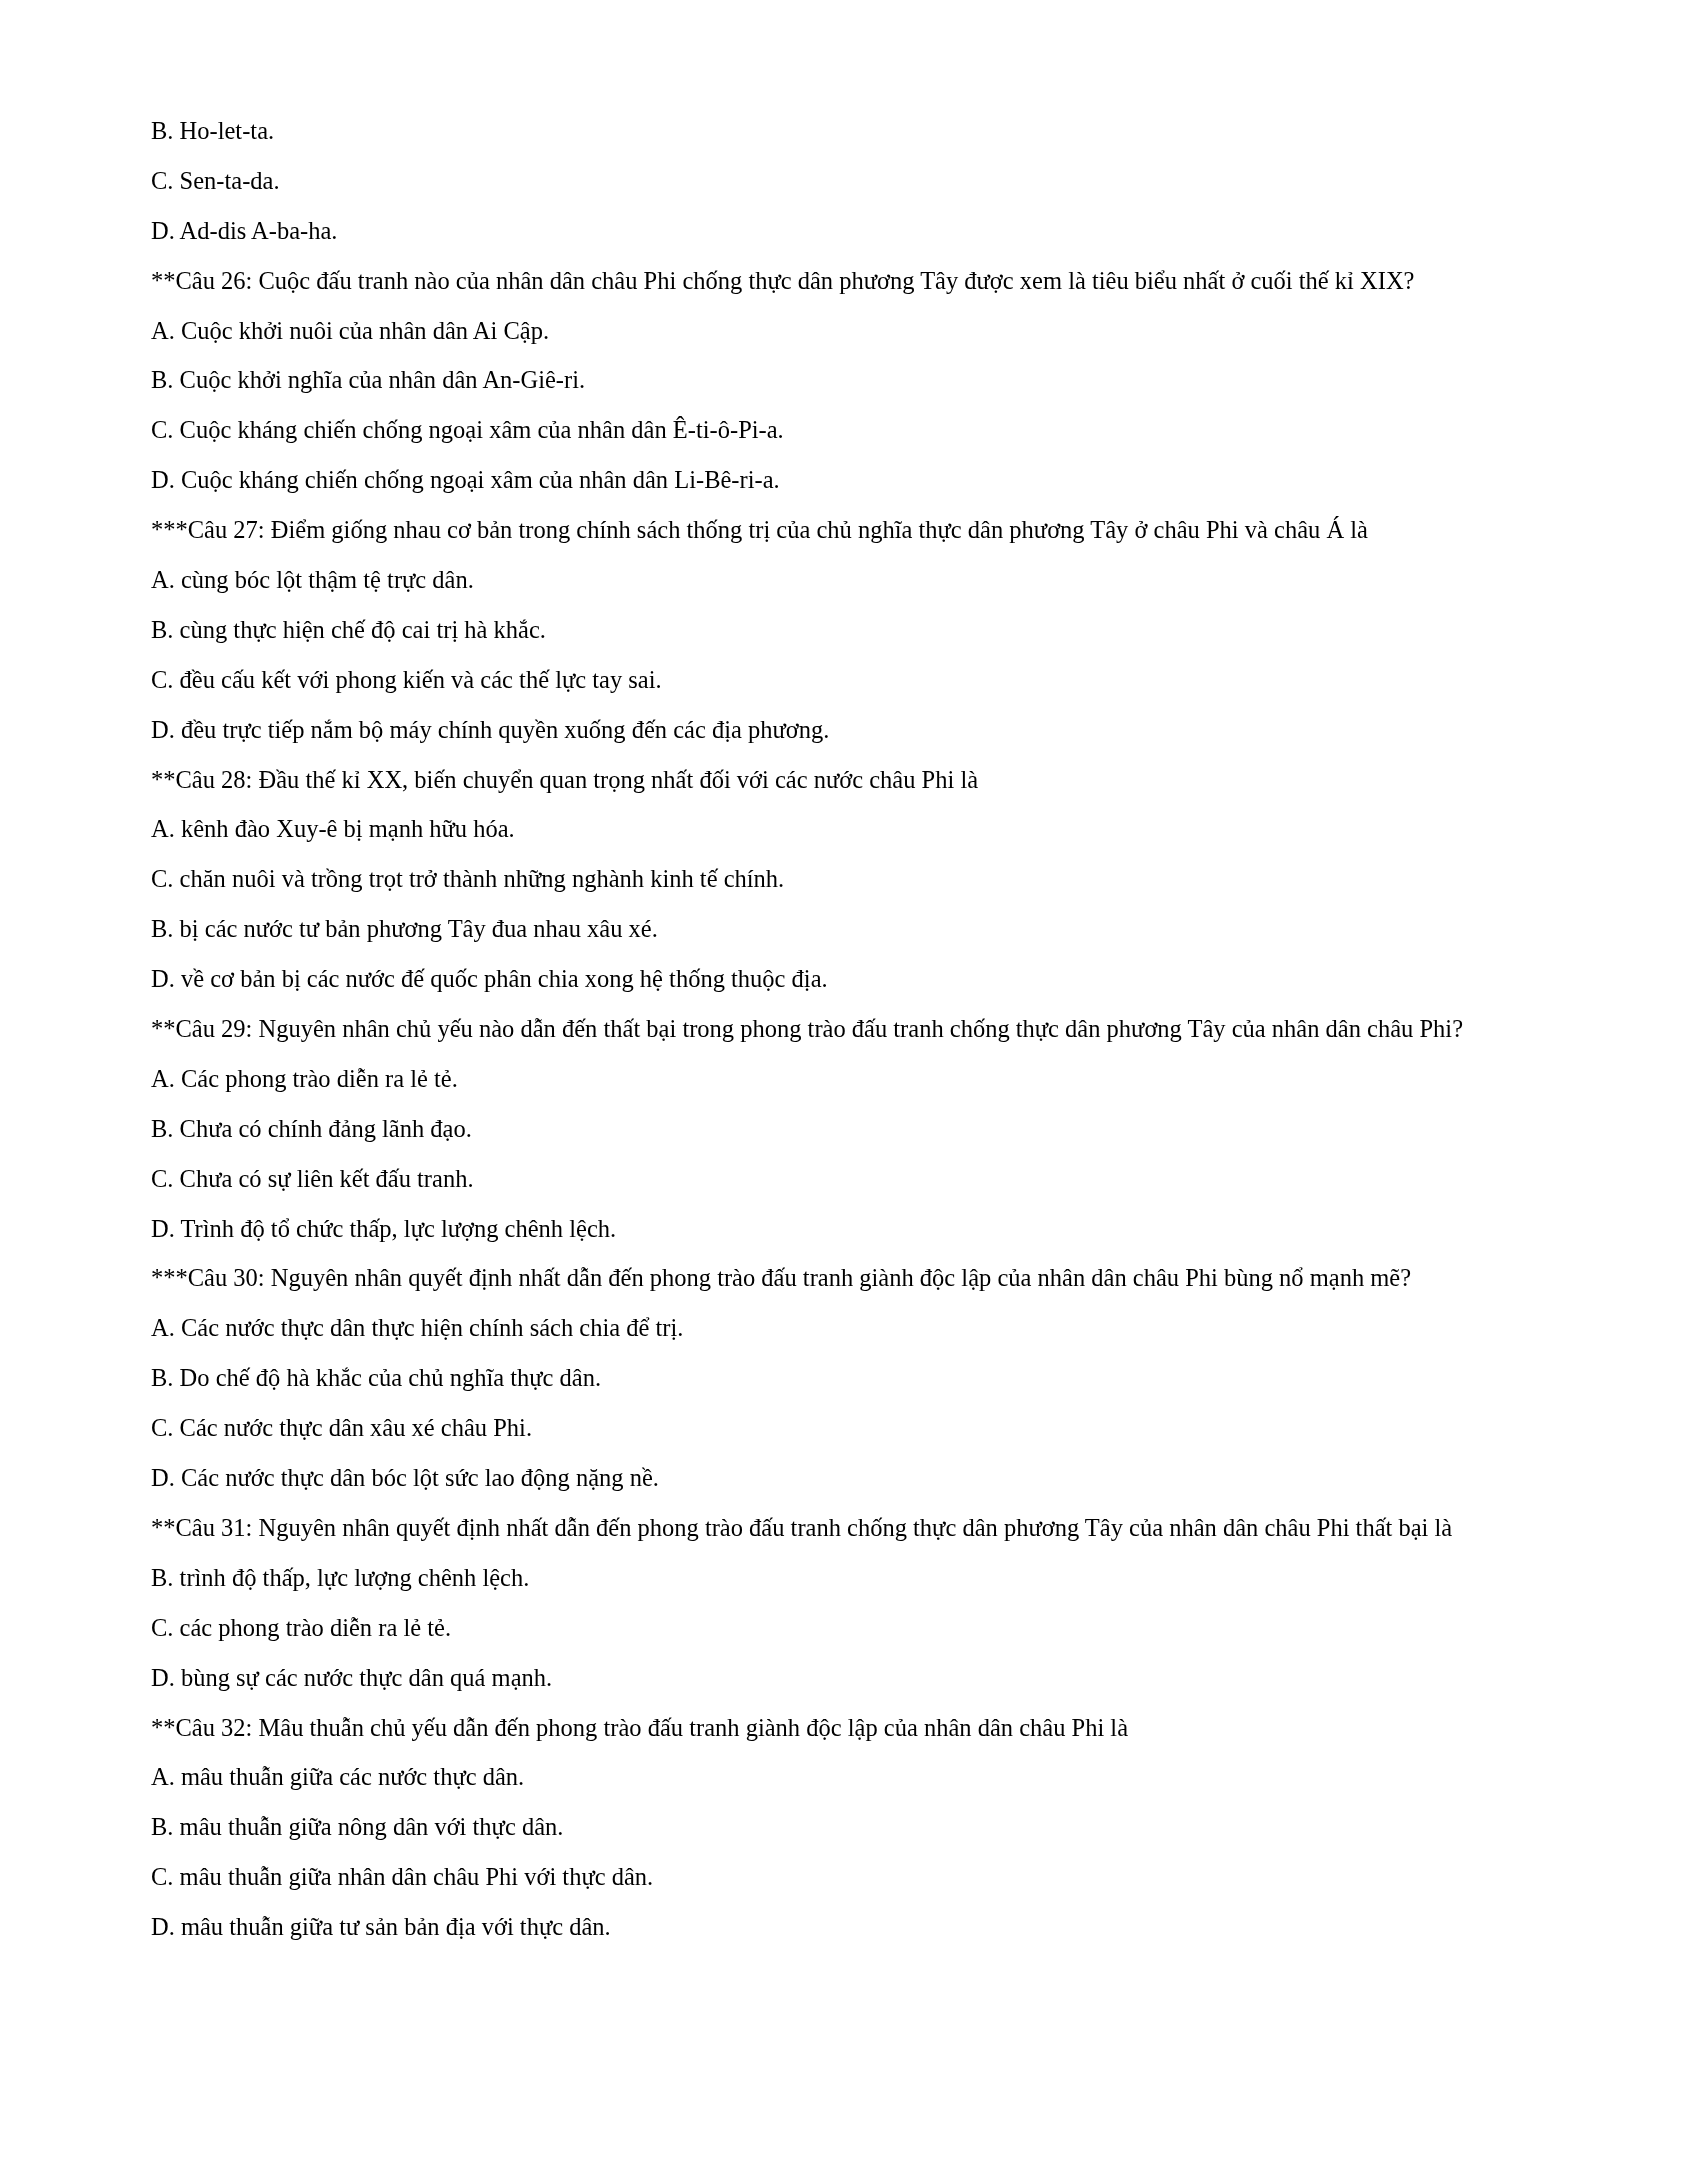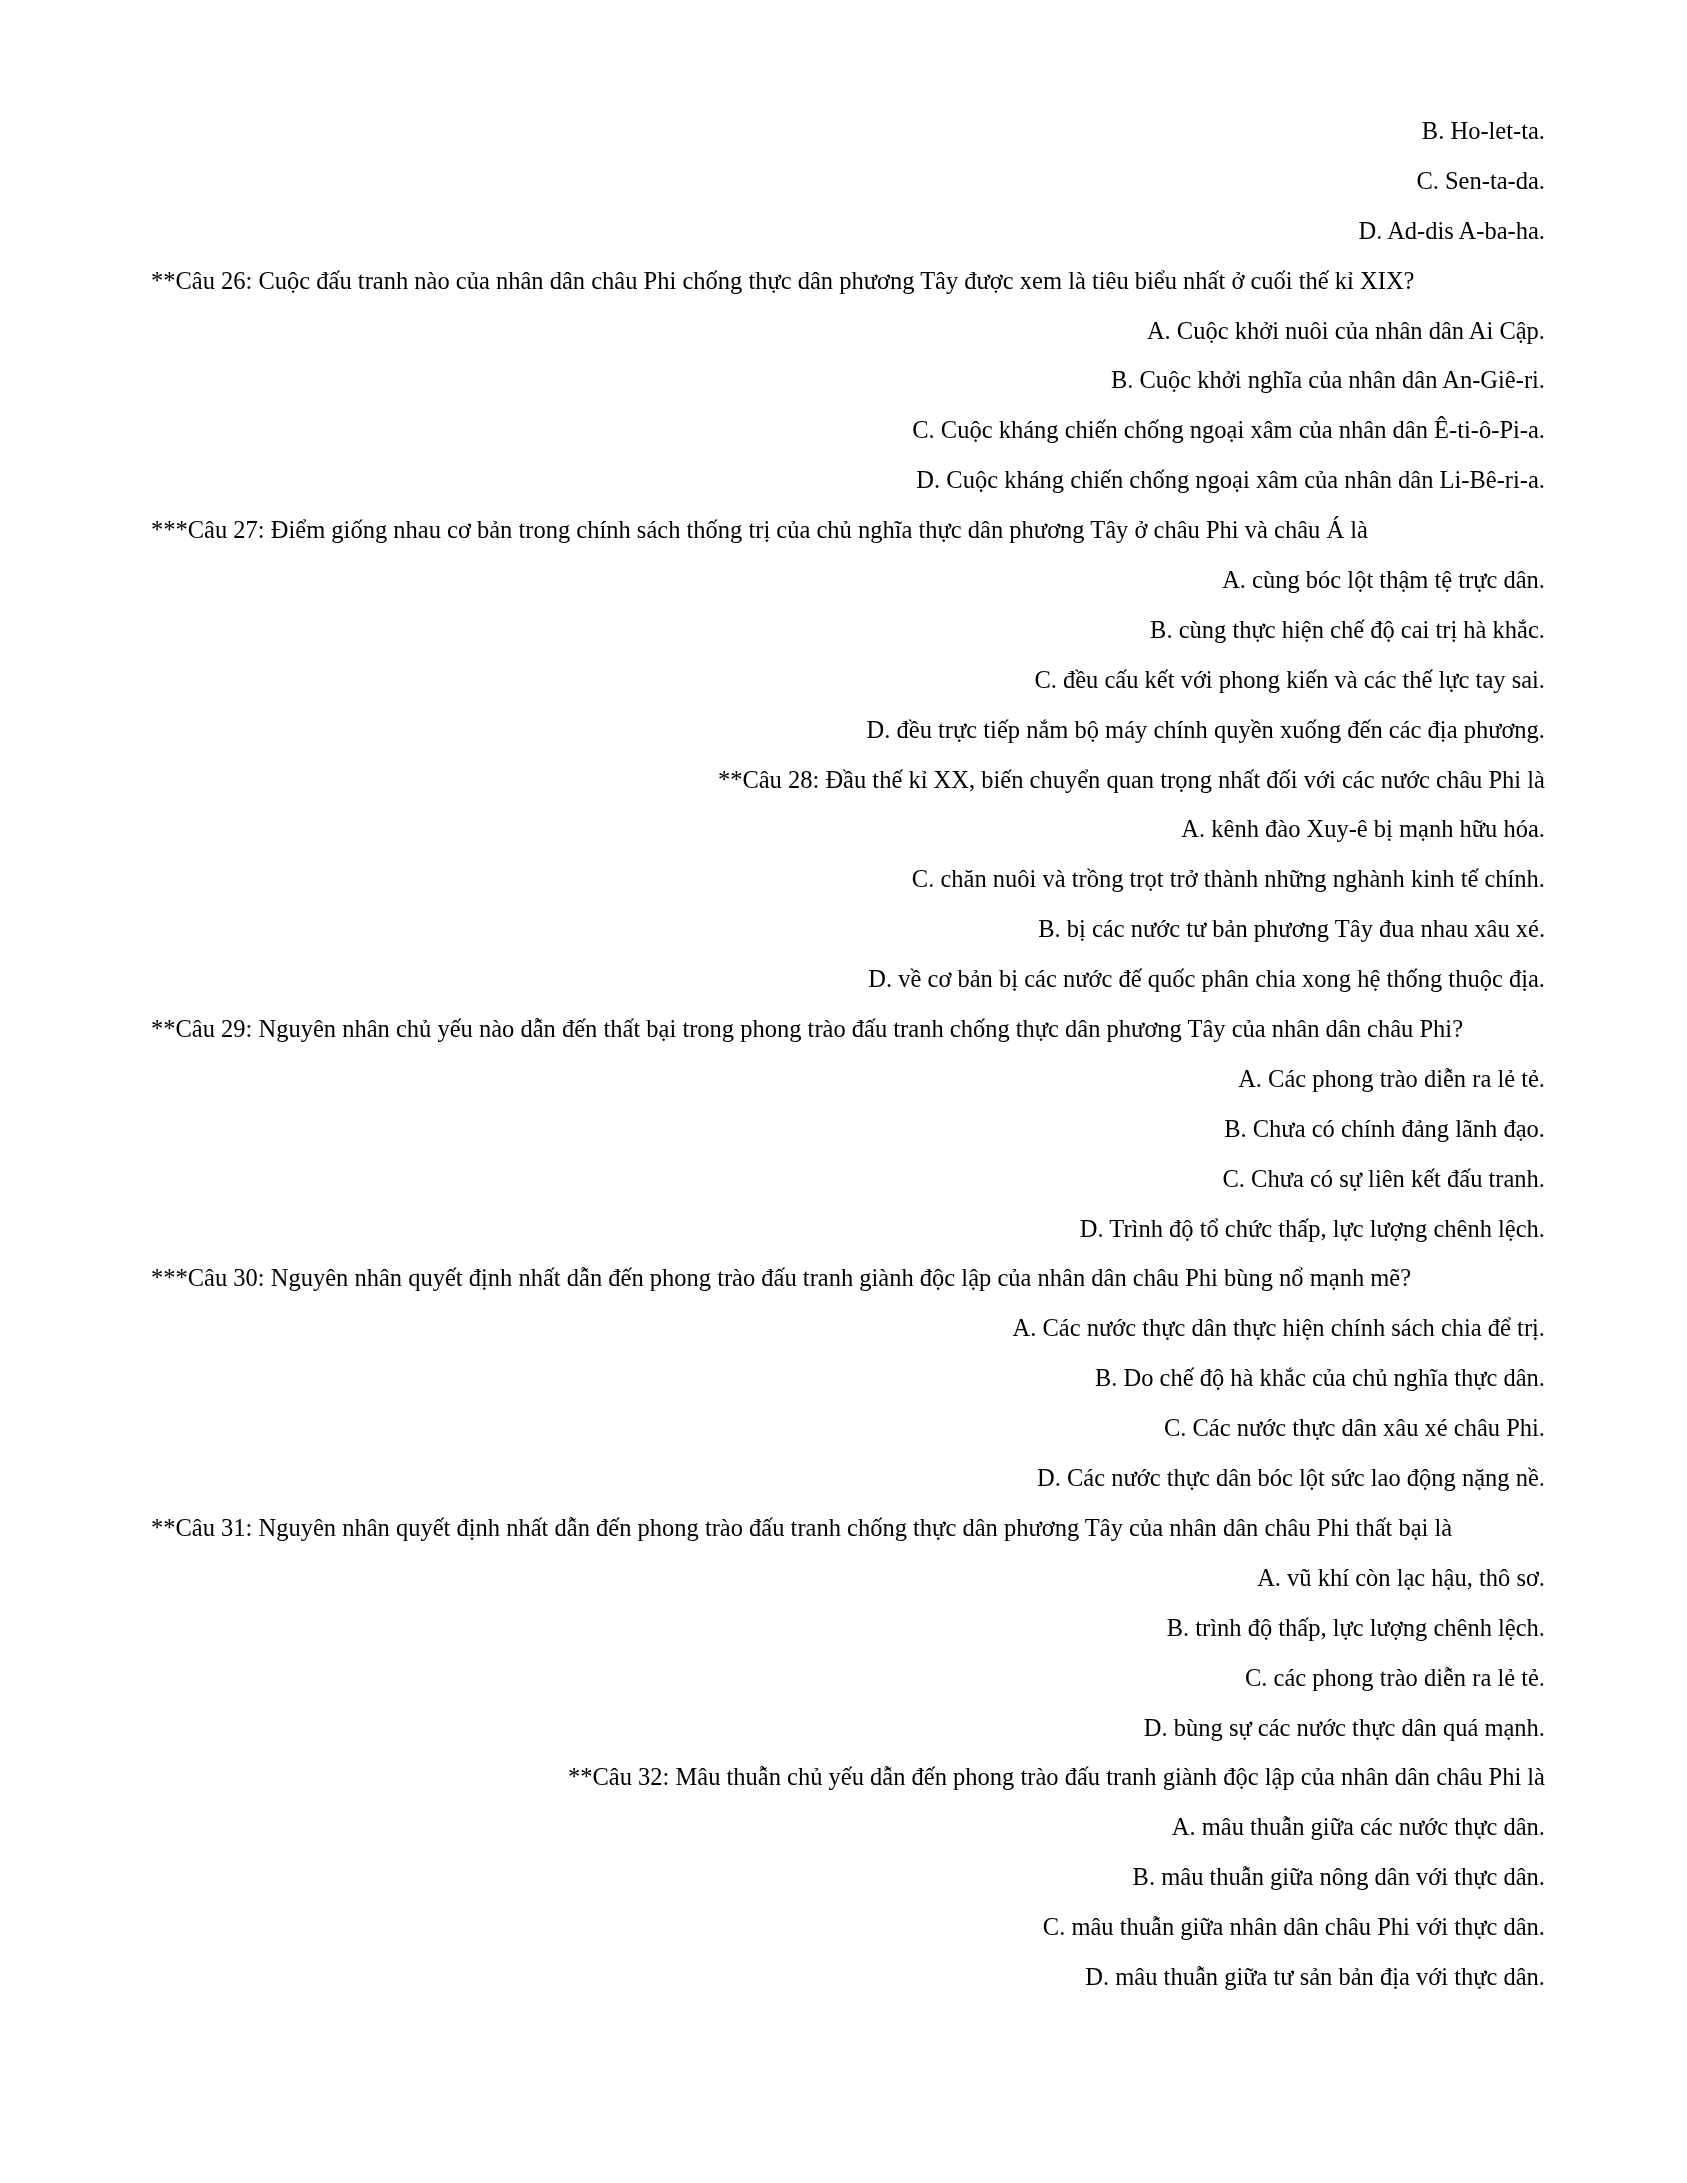--- a/index.html
+++ b/index.html
@@ -23,21 +23,21 @@
     font-size: 24.5px;
     line-height: 1.58;
   }
   .line {
     margin: 0 0 11.2px 0;
     text-align: justify;
     text-justify: inter-word;
     white-space: normal;
   }
   .line.nojust {
-    text-align: right;
+    text-align: left;
   }
   .bold {
     font-weight: normal;
   }
 </style>
 </head>
 <body>
 
 <div class="page">
   <div class="doc" id="doc-body">
@@ -63,21 +63,20 @@
       <p class="line nojust">A. Các phong trào diễn ra lẻ tẻ.</p>
       <p class="line nojust">B. Chưa có chính đảng lãnh đạo.</p>
       <p class="line nojust">C. Chưa có sự liên kết đấu tranh.</p>
       <p class="line bold nojust">D. Trình độ tổ chức thấp, lực lượng chênh lệch.</p>
       <p class="line">***Câu 30: Nguyên nhân quyết định nhất dẫn đến phong trào đấu tranh giành độc lập của nhân dân châu Phi bùng nổ mạnh mẽ?</p>
       <p class="line nojust">A. Các nước thực dân thực hiện chính sách chia để trị.</p>
       <p class="line bold nojust">B. Do chế độ hà khắc của chủ nghĩa thực dân.</p>
       <p class="line nojust">C. Các nước thực dân xâu xé châu Phi.</p>
       <p class="line nojust">D. Các nước thực dân bóc lột sức lao động nặng nề.</p>
       <p class="line">**Câu 31: Nguyên nhân quyết định nhất dẫn đến phong trào đấu tranh chống thực dân phương Tây của nhân dân châu Phi thất bại là</p>
-      <p class="line nojust">A. vũ khí còn lạc hậu, thô sơ.</p>
       <p class="line bold nojust">B. trình độ thấp, lực lượng chênh lệch.</p>
       <p class="line nojust">C. các phong trào diễn ra lẻ tẻ.</p>
       <p class="line nojust">D. bùng sự các nước thực dân quá mạnh.</p>
       <p class="line nojust">**Câu 32: Mâu thuẫn chủ yếu dẫn đến phong trào đấu tranh giành độc lập của nhân dân châu Phi là</p>
       <p class="line nojust">A. mâu thuẫn giữa các nước thực dân.</p>
       <p class="line nojust">B. mâu thuẫn giữa nông dân với thực dân.</p>
       <p class="line bold nojust">C. mâu thuẫn giữa nhân dân châu Phi với thực dân.</p>
       <p class="line nojust">D. mâu thuẫn giữa tư sản bản địa với thực dân.</p>
     </div>
 </div>

